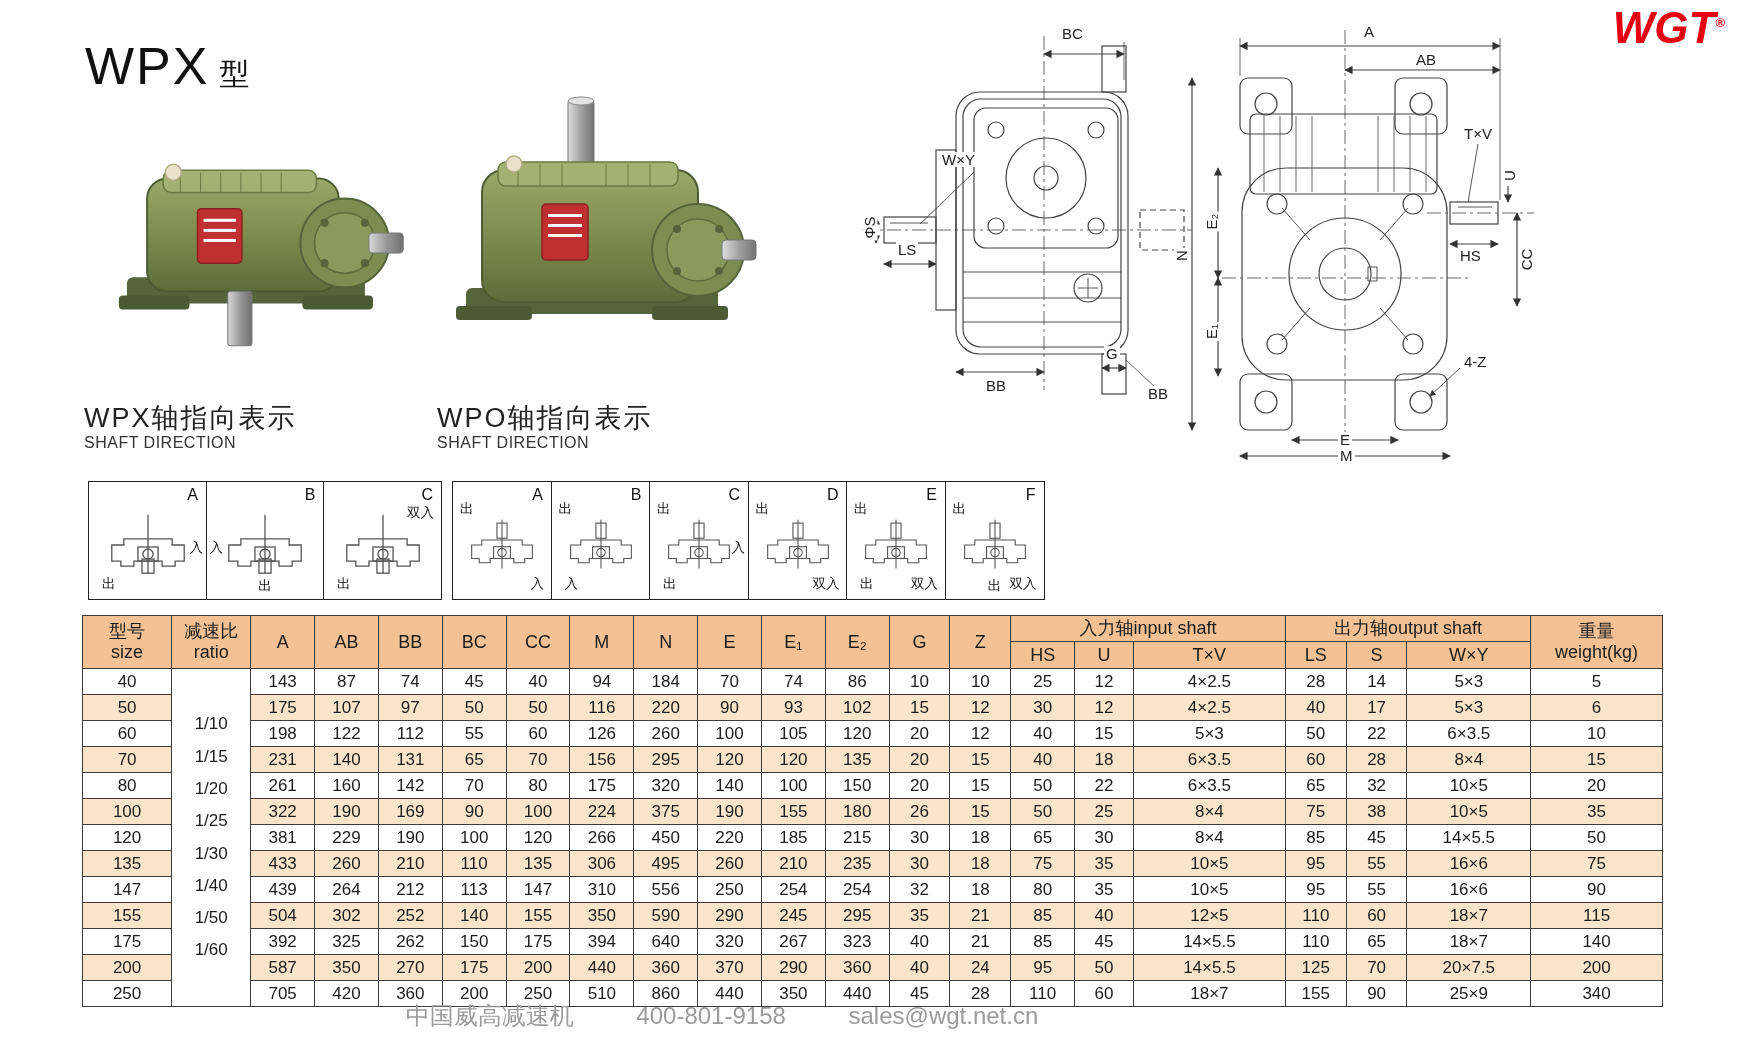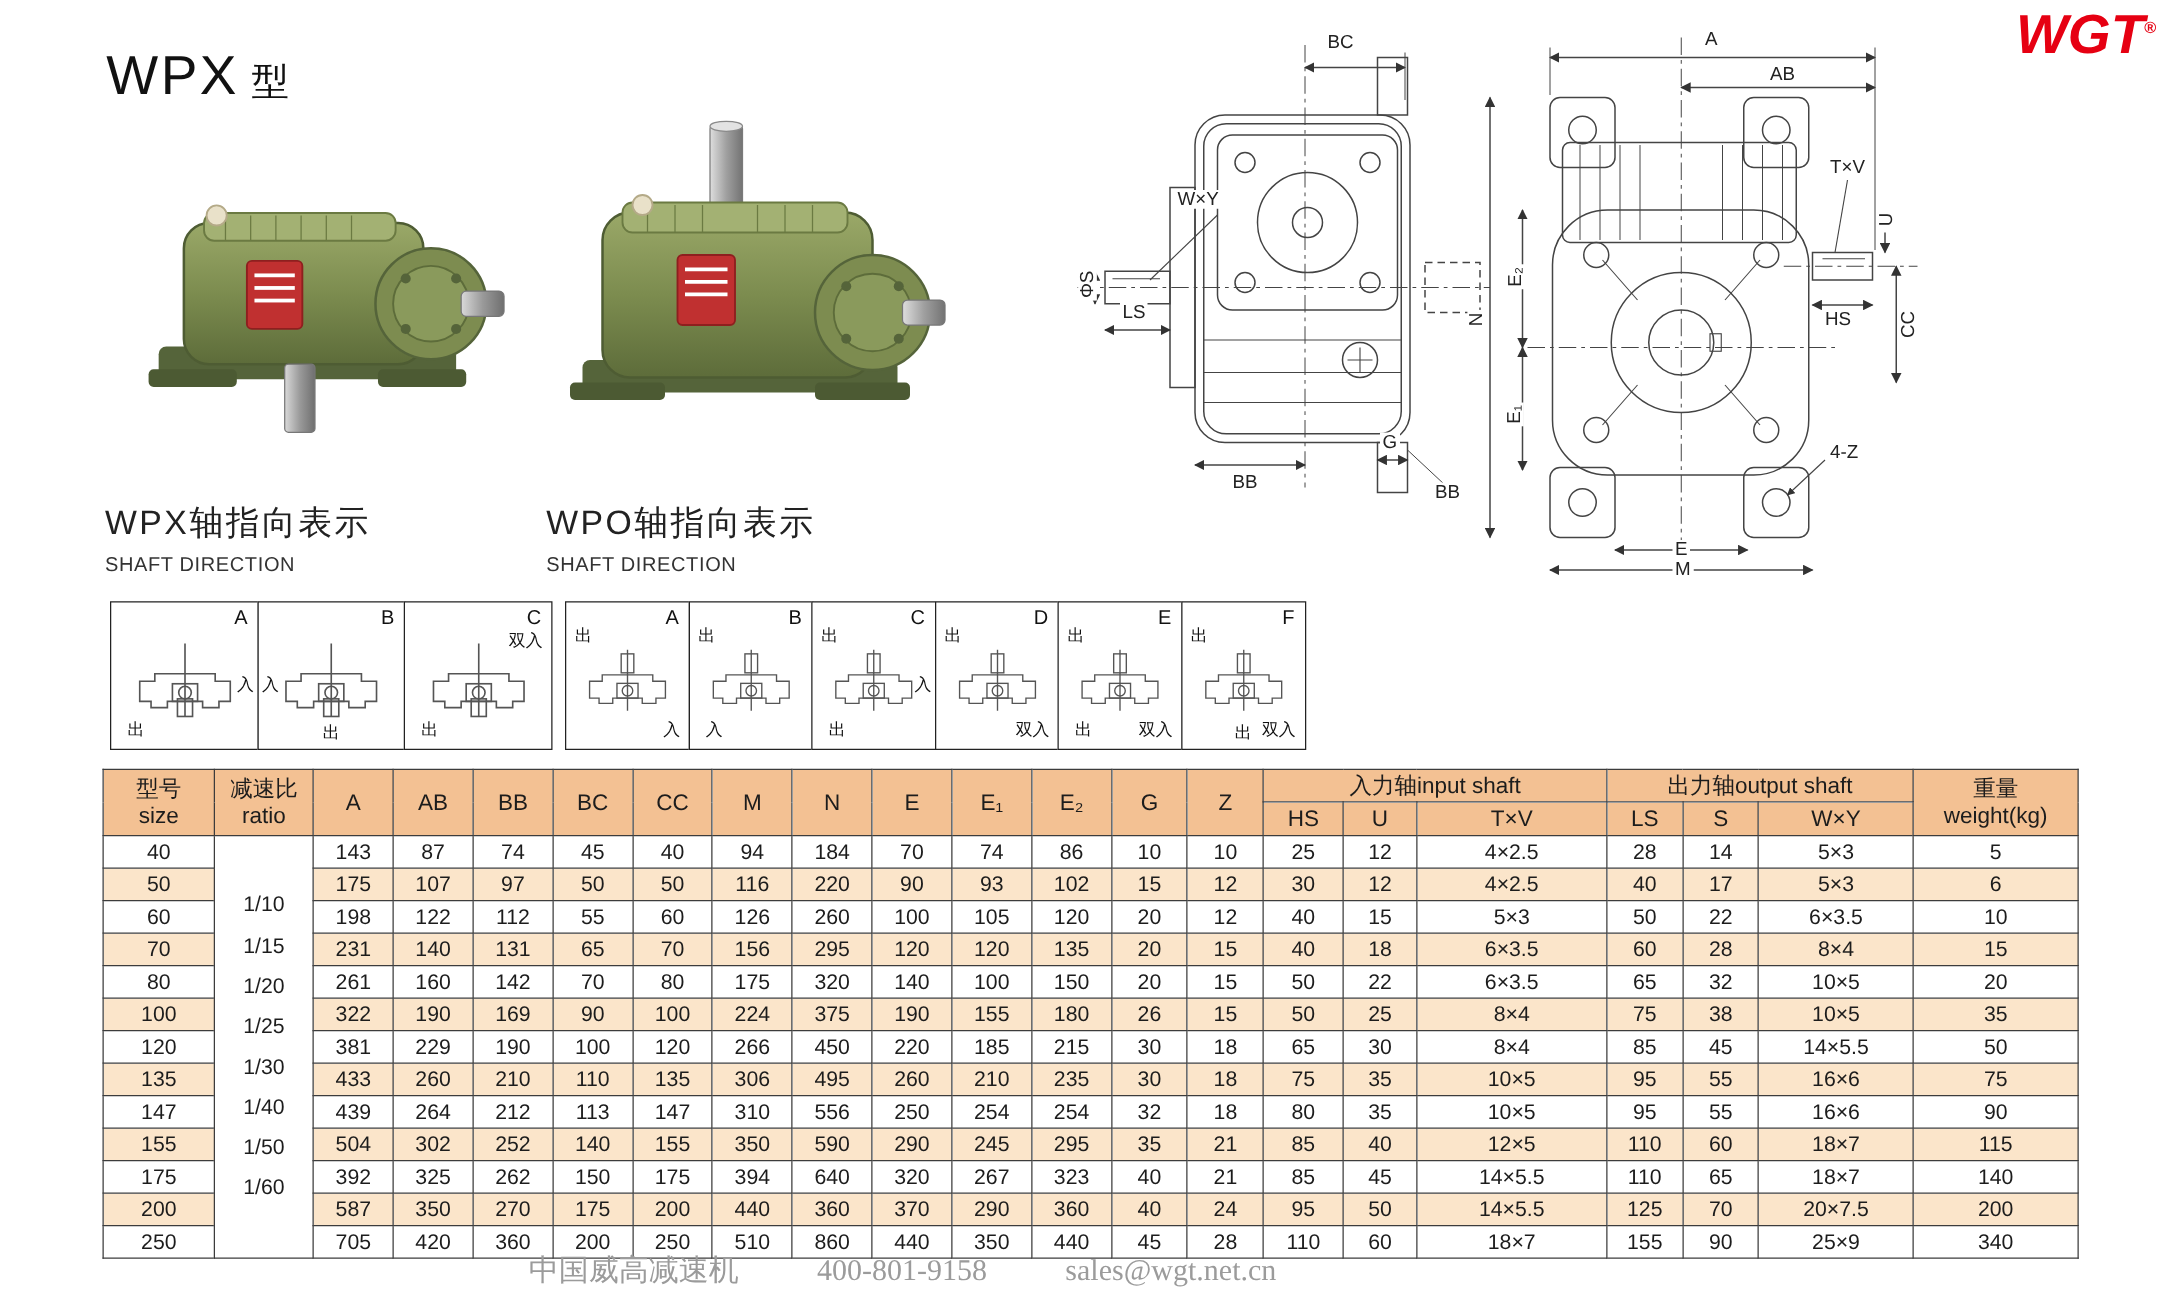--- a/index.html
+++ b/index.html
@@ -6,42 +6,42 @@
   .page{position:relative;width:1745px;height:1043px;background:#fff;overflow:hidden;
         font-family:"Liberation Sans","DejaVu Sans",sans-serif;color:#1a1a1a;}
 
   
   .logo{position:absolute;right:20px;top:6px;font-style:italic;font-weight:bold;
         font-size:44px;letter-spacing:0px;line-height:1;}
   .logo sup{font-size:13px;font-style:normal;vertical-align:super;}
 
   
   .ptitle{position:absolute;white-space:nowrap;}
-  .ptitle .big{font-size:44px;letter-spacing:2px;color:#111;}
+  .ptitle .big{font-size:52px;letter-spacing:2px;color:#111;}
   .ptitle .suffix{font-size:30px;margin-left:10px;color:#111;}
   .t-wpx{left:85px;top:36px;}
   .t-wpo{left:472px;top:48px;}
 
   
   .photo{position:absolute;}
   .ph-wpx{left:104px;top:126px;width:304px;height:242px;}
   .ph-wpo{left:430px;top:92px;width:330px;height:268px;}
 
   
   .drawing{position:absolute;}
   .dw-side{left:856px;top:20px;width:342px;height:384px;}
   .dw-front{left:1162px;top:16px;width:378px;height:444px;}
   .drawing svg{position:absolute;left:0;top:0;width:100%;height:100%;}
   .dlabel{position:absolute;font-size:15px;color:#222;line-height:1;background:#fff;padding:0 2px;white-space:nowrap;}
   .rot{transform:rotate(-90deg);transform-origin:center;}
 
   
   .dir-head{position:absolute;line-height:1.05;}
   .dir-head .zh{font-size:27px;color:#222;letter-spacing:2px;}
-  .dir-head .en{font-size:16px;color:#333;letter-spacing:0.5px;margin-top:13px;}
+  .dir-head .en{font-size:16px;color:#333;letter-spacing:0.5px;margin-top:3px;}
   .dh-wpx{left:84px;top:404px;}
   .dh-wpo{left:437px;top:404px;}
 
   
   .boxrow{position:absolute;top:481px;display:flex;}
   .br-wpx{left:88px;}
   .br-wpo{left:452px;}
   .dbox{position:relative;width:117px;height:117px;border:1.5px solid #222;margin-right:-1.5px;background:#fff;}
   .br-wpo .dbox{width:98px;}
   .dbox svg{position:absolute;left:50%;top:54%;transform:translate(-50%,-50%);width:86%;height:62%;}
@@ -65,21 +65,21 @@
   table.spec td{font-size:17px;height:25px;background:#fff;}
   tr.alt td{background:#fbe5ca;}
   td.ratio-cell{background:#fff !important;font-size:16.5px;line-height:1.9;}
   th.grp{font-size:17px;}
   th.sub{font-size:18px;height:26px;}
   th.two{height:52px;}
 
   
   .footer{position:absolute;left:82px;top:1000px;width:1280px;text-align:center;
           color:#9b9b9b;font-size:24px;}
-  .footer span{margin:0 28px;font-family:Liberation Serif, serif;}
+  .footer span{margin:0 28px;}
 </style>
 </head>
 <body>
 
 <div class="page">
 
   <div class="logo" style="color:#e60012;">
     <span>WGT</span><sup>®</sup>
   </div>
 

